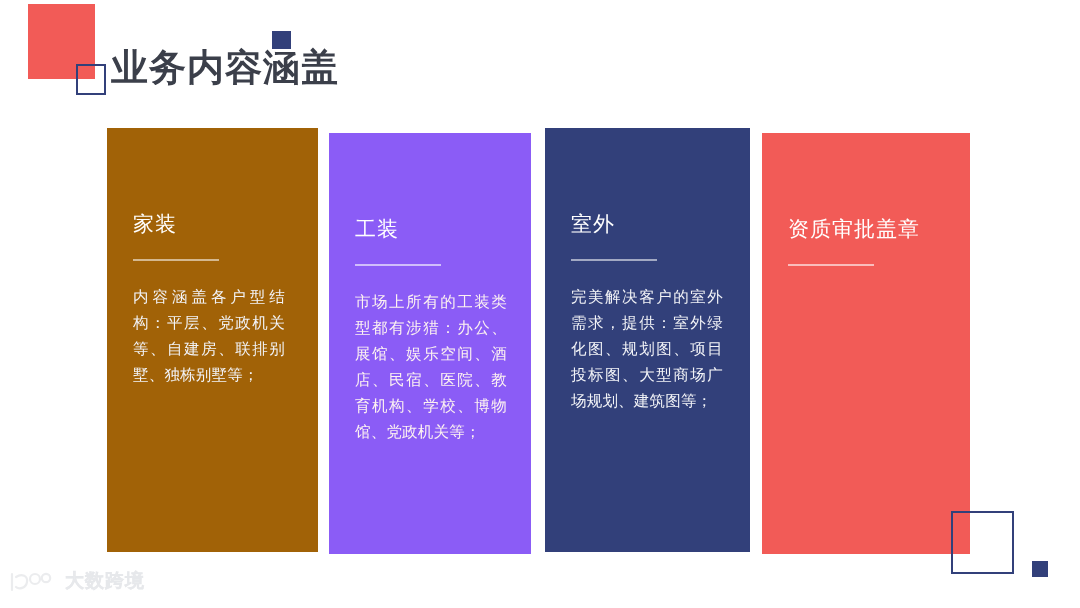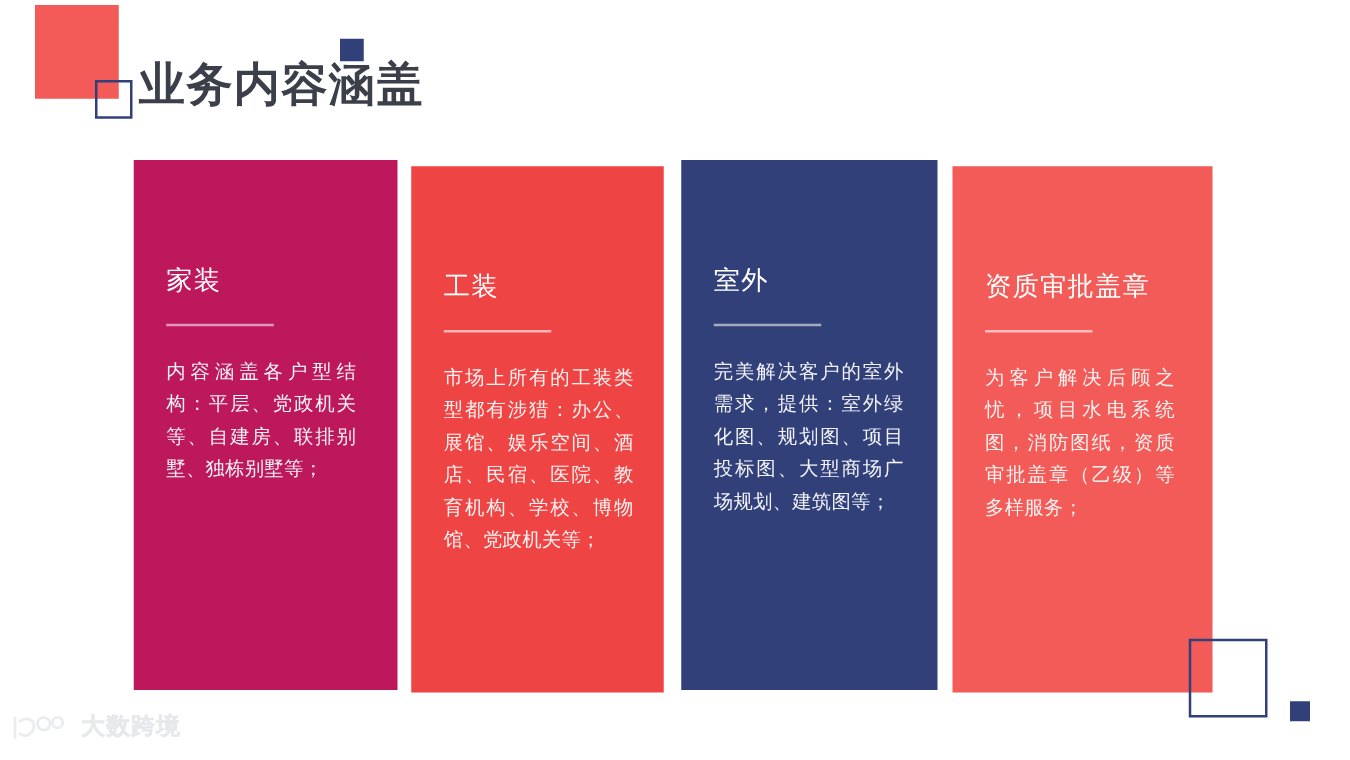--- a/index.html
+++ b/index.html
@@ -67,22 +67,22 @@
     left: 0;
     top: 0;
     width: 1080px;
     height: 608px;
   }
   .card {
     position: absolute;
     box-sizing: border-box;
     padding: 0;
   }
-  .card-1 { left: 107px; top: 128px; width: 211px; height: 424px; background: #be185d; }
-  .card-2 { left: 329px; top: 133px; width: 202px; height: 421px; background: #ef4444; }
+  .card-1 { left: 107px; top: 128px; width: 211px; height: 424px; background: #a16207; }
+  .card-2 { left: 329px; top: 133px; width: 202px; height: 421px; background: #8b5cf6; }
   .card-3 { left: 545px; top: 128px; width: 205px; height: 424px; background: #32407A; }
   .card-4 { left: 762px; top: 133px; width: 208px; height: 421px; background: #F25B57; }
 
   .card-heading {
     position: absolute;
     left: 26px;
     top: 82px;
     font-size: 21px;
     line-height: 28px;
     color: #ffffff;
@@ -182,21 +182,20 @@
 
     <div class="card card-3">
       <div class="card-heading">室外</div>
       <div class="card-divider"></div>
       <div class="card-body">完美解决客户的室外需求，提供：室外绿化图、规划图、项目投标图、大型商场广场规划、建筑图等；</div>
     </div>
 
     <div class="card card-4">
       <div class="card-heading">资质审批盖章</div>
       <div class="card-divider"></div>
-      <div class="card-body">为客户解决后顾之忧，项目水电系统图，消防图纸，资质审批盖章（乙级）等多样服务；</div>
     </div>
 
   </div>
 
   <div class="deco-outline-sq-bottom"></div>
   <div class="deco-small-sq-bottom"></div>
 
   <div class="watermark">
     <svg class="watermark-logo" viewBox="0 0 50 24">
       <path d="M4 4 L4 20" stroke="#d8dade" stroke-width="2.2" fill="none" stroke-linecap="round"></path>

